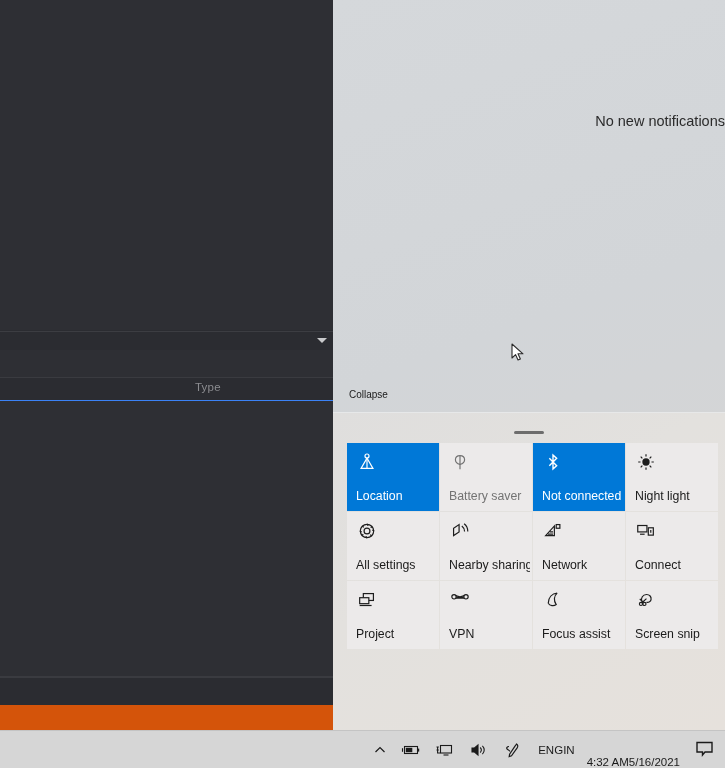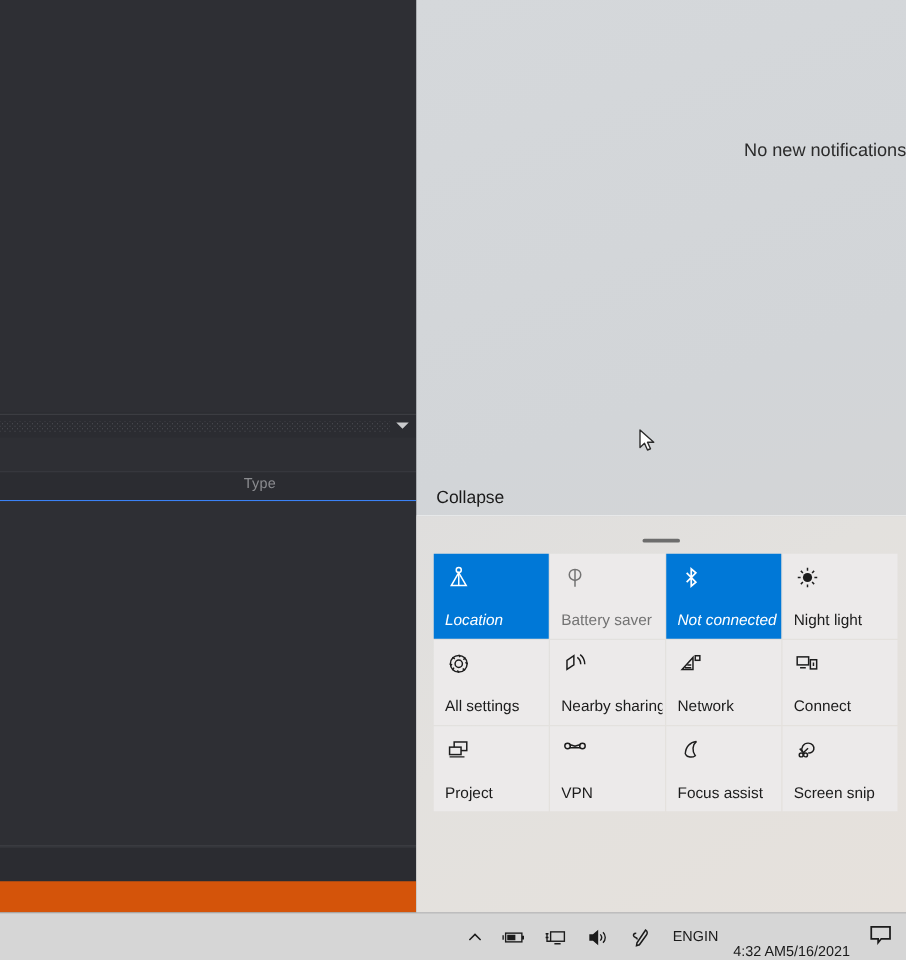--- a/index.html
+++ b/index.html
@@ -118,21 +118,21 @@
     position: absolute;
     left: 0; top: 113px;
     width: 392px;
     text-align: right;
     font-size: 14.5px;
     color: #2b2b2b;
   }
   .collapse-link {
     position: absolute;
     left: 16px; top: 389px;
-    font-size: 14px;
+    font-size: 10px;
     color: #1a1a1a;
     cursor: default;
   }
   .panel-divider {
     position: absolute;
     left: 0; top: 412px;
     width: 392px; height: 1px;
     background: rgba(255,255,255,.45);
   }
 
@@ -160,21 +160,20 @@
     gap: 1px 1px;
   }
   .tile {
     position: relative;
     background: #eceaea;
     cursor: default;
     overflow: hidden;
   }
   .tile.on {
     background: #0078d7;
-    font-style: italic;
   }
   .tile.disabled .tile-label,
   .tile.disabled .tile-icon { color: #737373; }
   .tile.on .tile-label,
   .tile.on .tile-icon { color: #ffffff; }
   .tile-icon {
     position: absolute;
     left: 9px; top: 8px;
     width: 22px; height: 22px;
     color: #1d1d1d;

